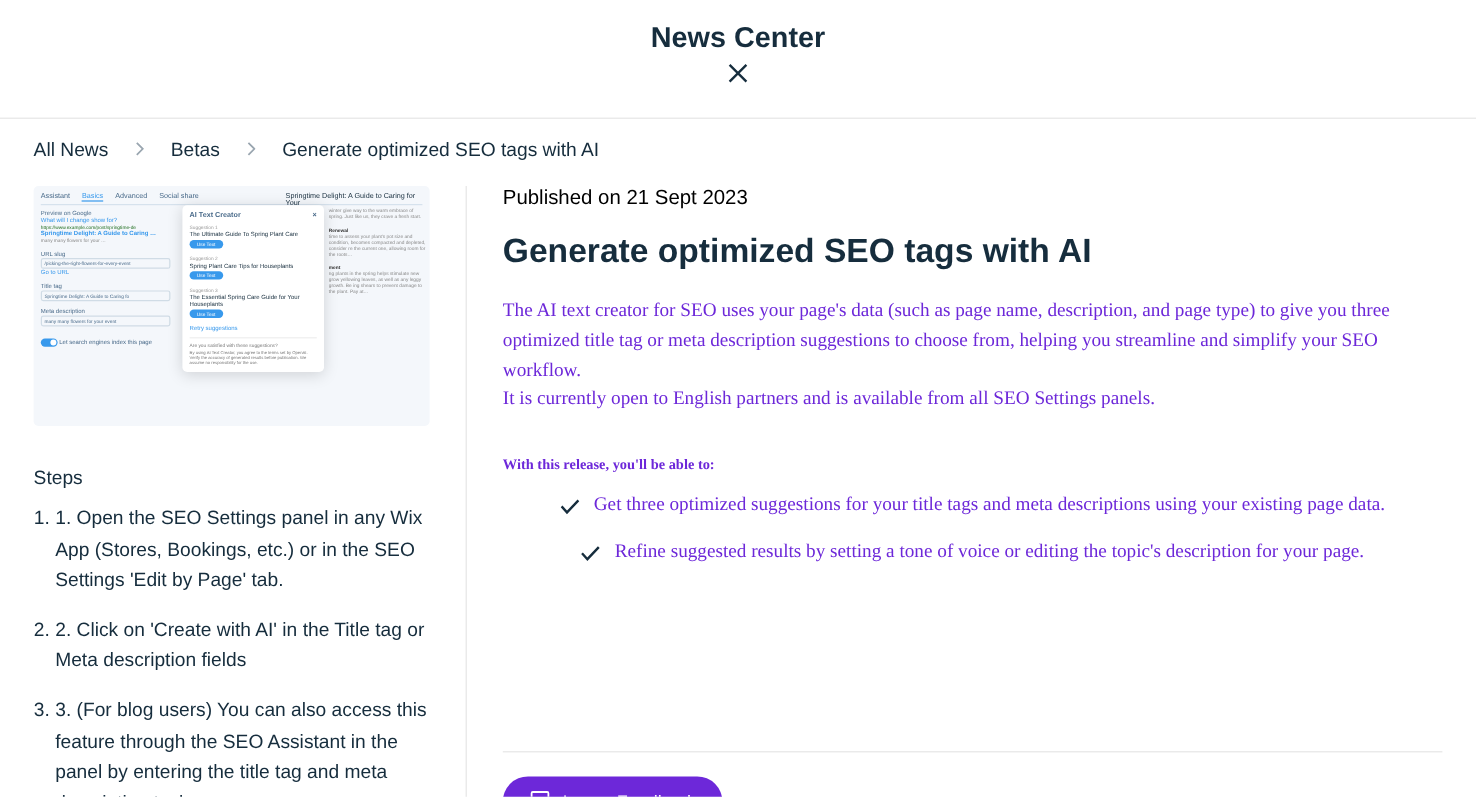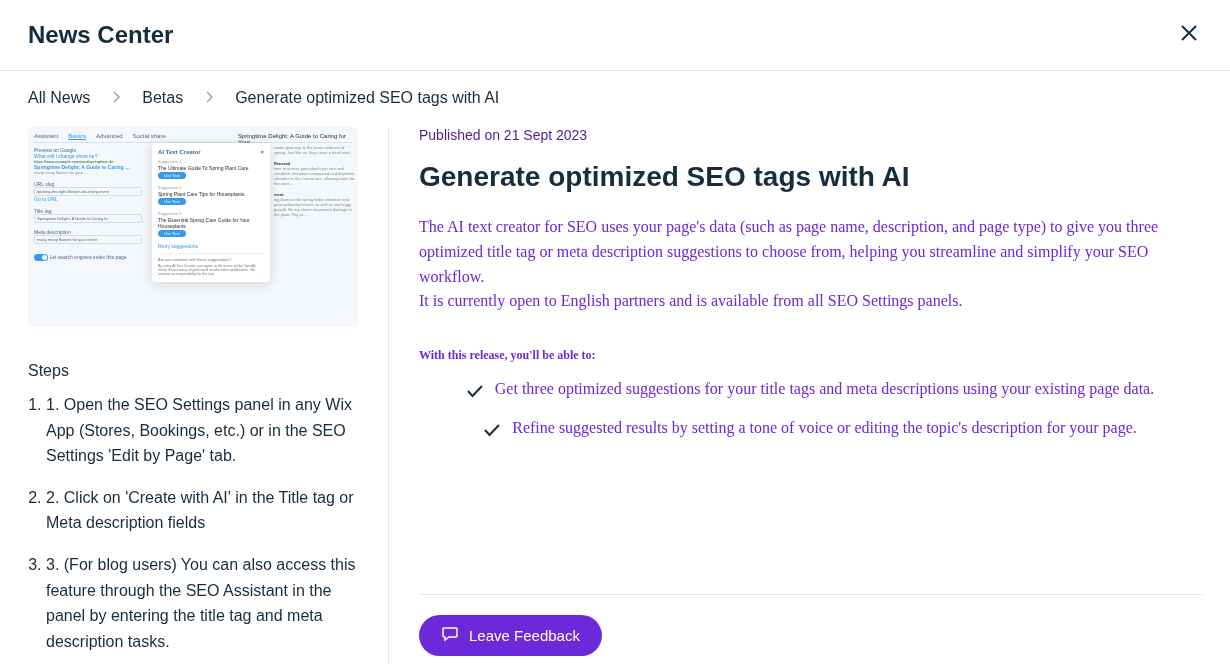--- a/index.html
+++ b/index.html
@@ -14,20 +14,21 @@
     width: 1230px;
     height: 664px;
     overflow: hidden;
   }
   .header {
     display: flex;
     align-items: center;
     justify-content: space-between;
     padding: 18px 28px;
     border-bottom: 1px solid #e5e5e5;
+    flex-direction: column;
   }
   .header-title {
     font-size: 24px;
     font-weight: 700;
     color: #162d3d;
   }
   .close-btn {
     cursor: pointer;
     font-size: 22px;
     color: #162d3d;
@@ -174,22 +175,22 @@
   }
   .right-col {
     flex: 1;
     border-left: 1px solid #e5e5e5;
     padding-left: 30px;
     padding-bottom: 20px;
     display: flex;
     flex-direction: column;
   }
   .publish-date {
-    font-size: 14px;
-    color: #4c1d95;
+    font-size: 17px;
+    color: #000000;
     margin-bottom: 18px;
   }
   .article-title {
     font-size: 28px;
     font-weight: 700;
     color: #162d3d;
     margin-bottom: 22px;
   }
   .article-body {
     font-size: 16px;

